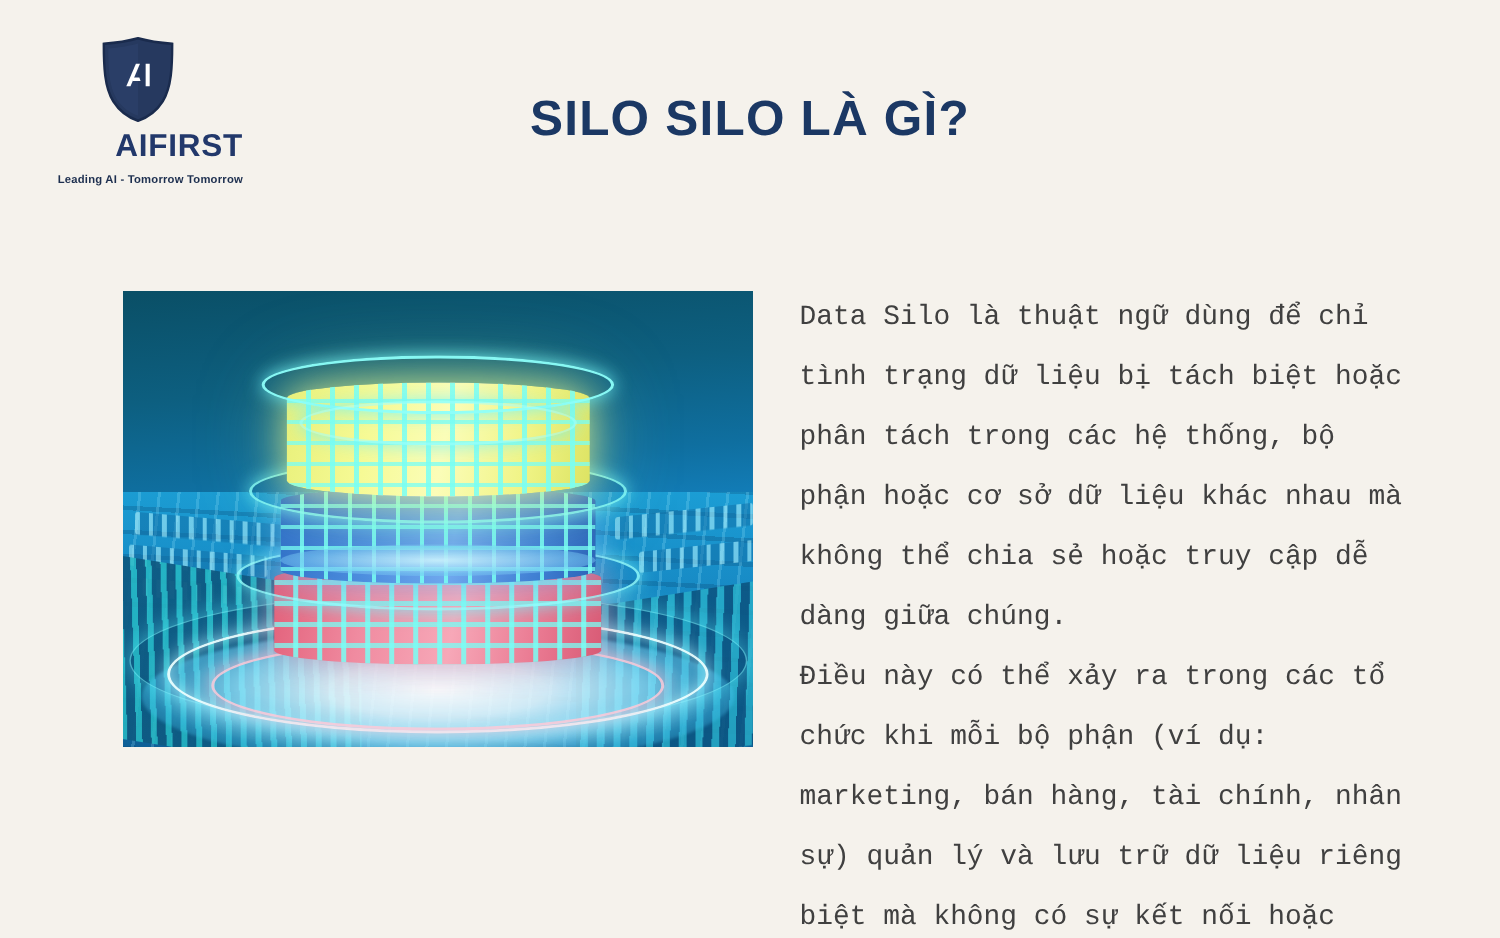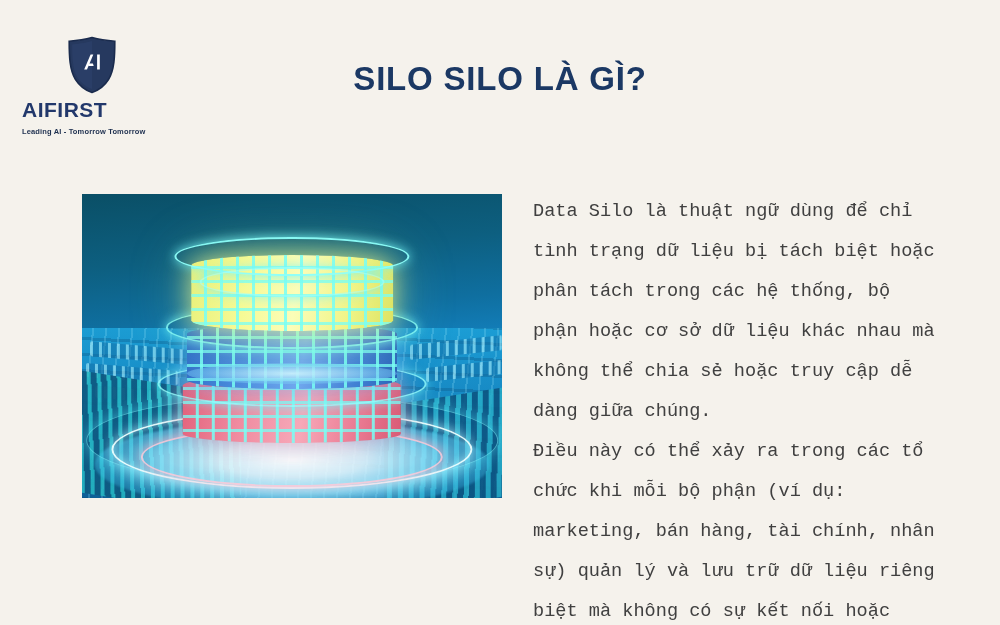--- a/index.html
+++ b/index.html
@@ -13,23 +13,23 @@
   body {
     background: #f5f2ec;
     font-family: "Liberation Sans", sans-serif;
     position: relative;
   }
 
   
   .logo-block {
     position: absolute;
     left: 22px;
-    top: 36px;
+    top: 24px;
     width: 140px;
-    text-align: left;
+    text-align: right;
   }
 
   .shield-wrap {
     width: 52px;
     height: 58px;
     margin: 0 auto;
     position: relative;
   }
 
   .shield-wrap svg { display: block; }

